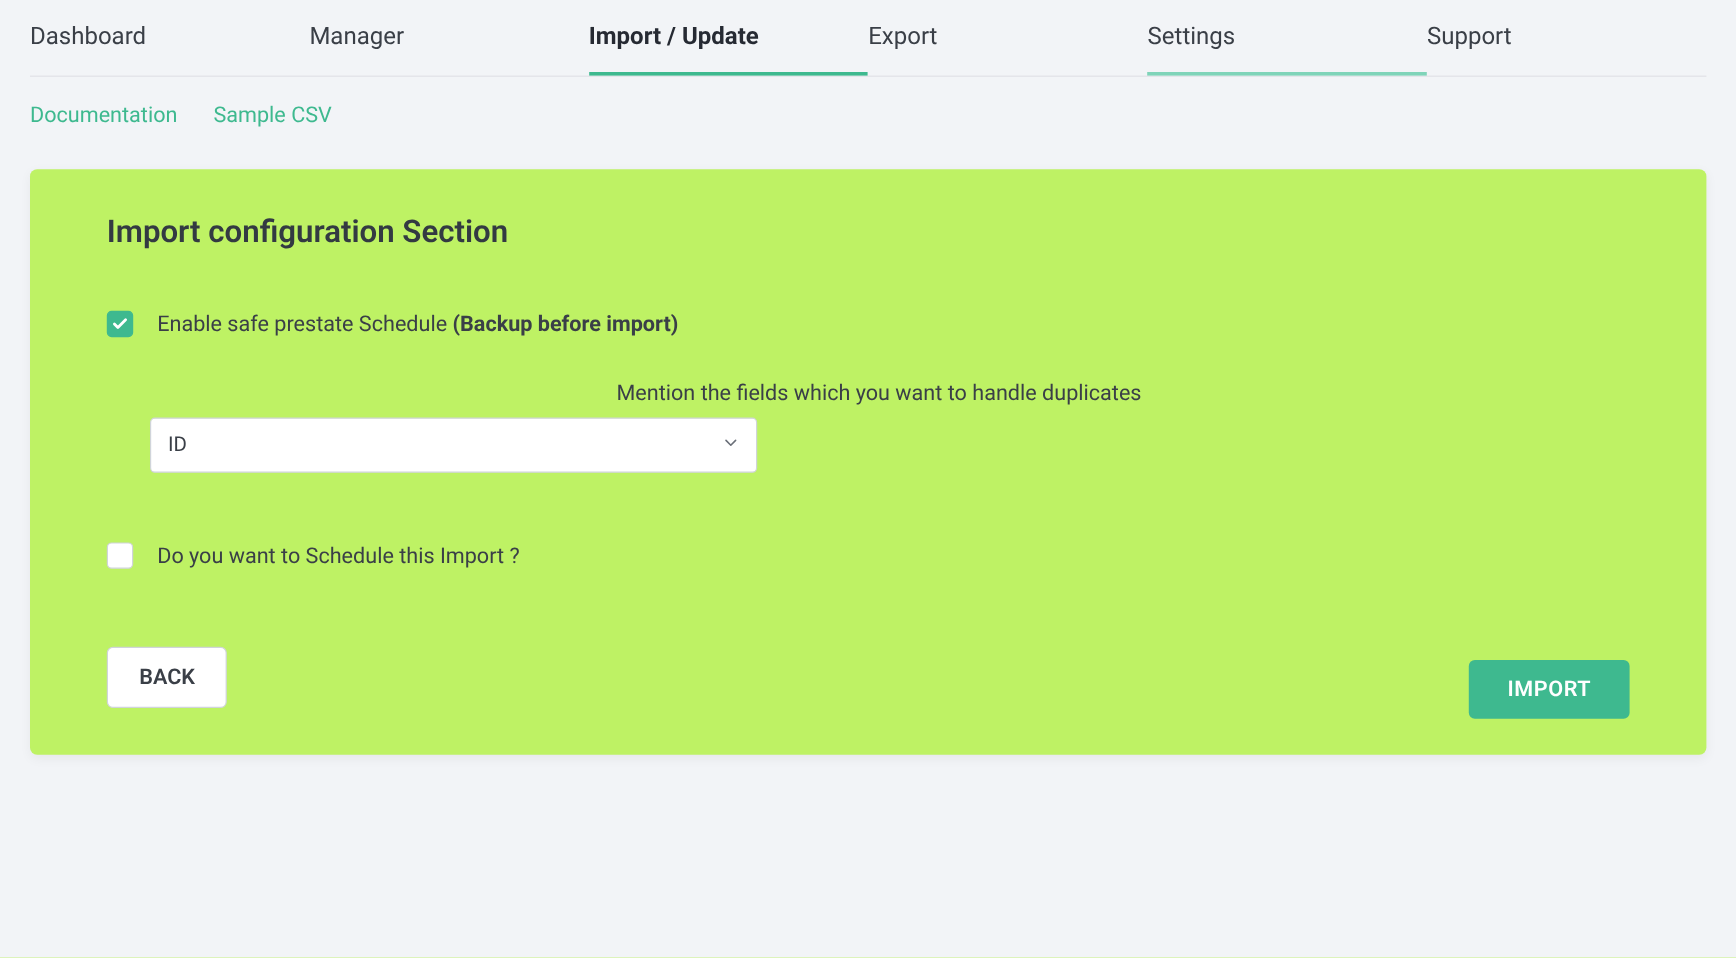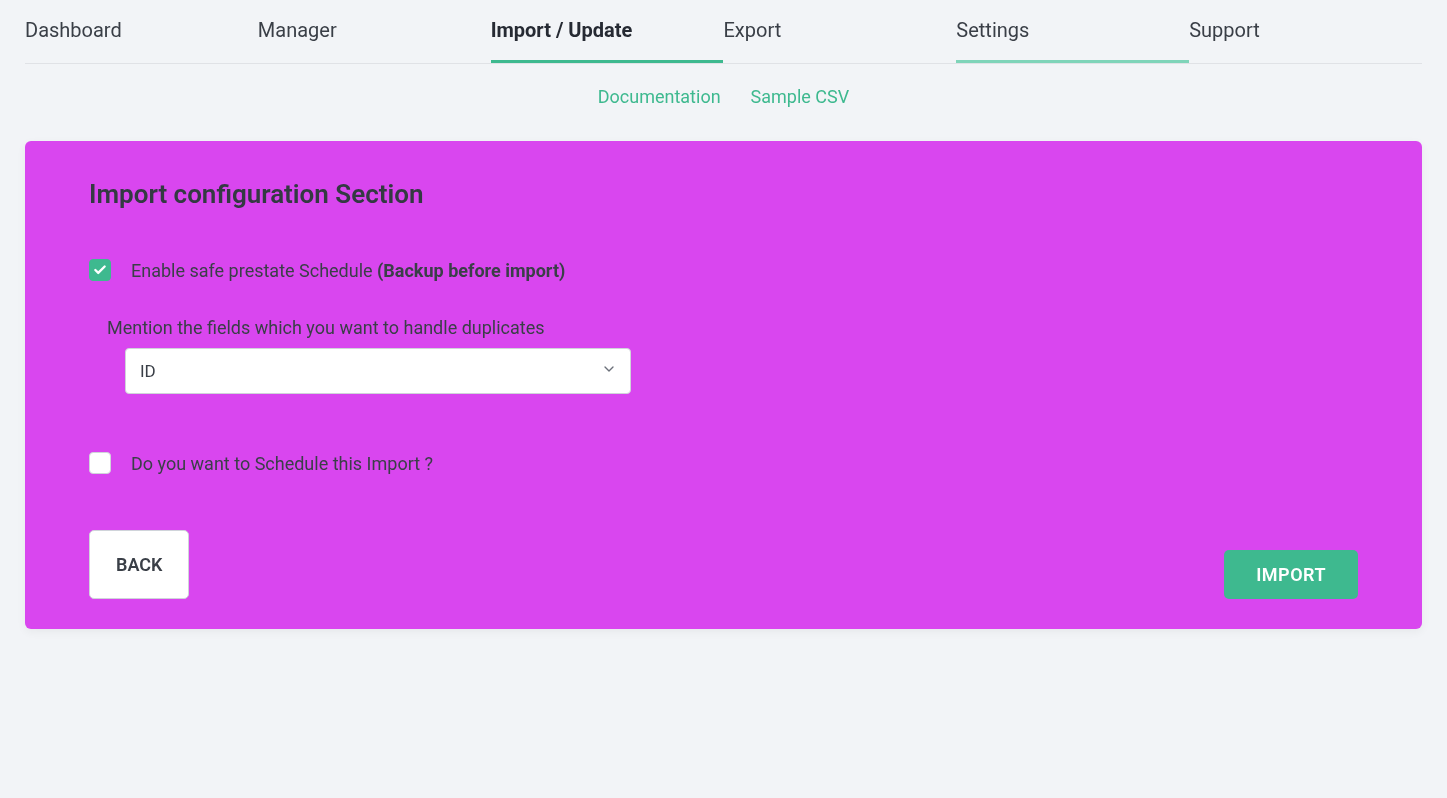--- a/index.html
+++ b/index.html
@@ -34,32 +34,32 @@
     .tab-item.active-primary {
       font-weight: 700;
       color: #262a33;
       border-bottom-color: #3eb98f;
     }
     .tab-item.active-secondary {
       border-bottom-color: #7fd4b9;
     }
     .top-links {
       display: flex;
-      justify-content: center;
+      justify-content: flex-start;
       gap: 30px;
       padding: 22px 0 0 0;
       font-size: 18px;
     }
     .top-links a {
       color: #3eb98f;
       text-decoration: none;
       cursor: pointer;
     }
     .panel {
-      background: #d946ef;
+      background: #bef264;
       border-radius: 6px;
       margin-top: 34px;
       padding: 38px 64px 30px 64px;
       box-shadow: 0 3px 10px rgba(0,0,0,0.05);
     }
     .panel-title {
       font-size: 26px;
       font-weight: 600;
       color: #333a42;
       margin-bottom: 50px;
@@ -99,20 +99,21 @@
     }
     .option-label {
       font-size: 18px;
       color: #3a3f47;
     }
     .option-label b {
       font-weight: 700;
     }
     .field-block {
       margin: 8px 0 58px 18px;
+      text-align: center;
     }
     .field-label {
       font-size: 18px;
       color: #3a3f47;
       margin-bottom: 10px;
     }
     .select-wrap {
       position: relative;
       width: 524px;
       max-width: 100%;
@@ -140,20 +141,21 @@
       top: 50%;
       transform: translateY(-50%);
       pointer-events: none;
     }
     .schedule-row {
       margin-bottom: 56px;
     }
     .footer-row {
       display: flex;
       justify-content: space-between;
+      align-items: center;
     }
     .btn {
       font-size: 18px;
       font-weight: 600;
       border-radius: 5px;
       cursor: pointer;
       outline: none;
       border: none;
       font-family: inherit;
     }

